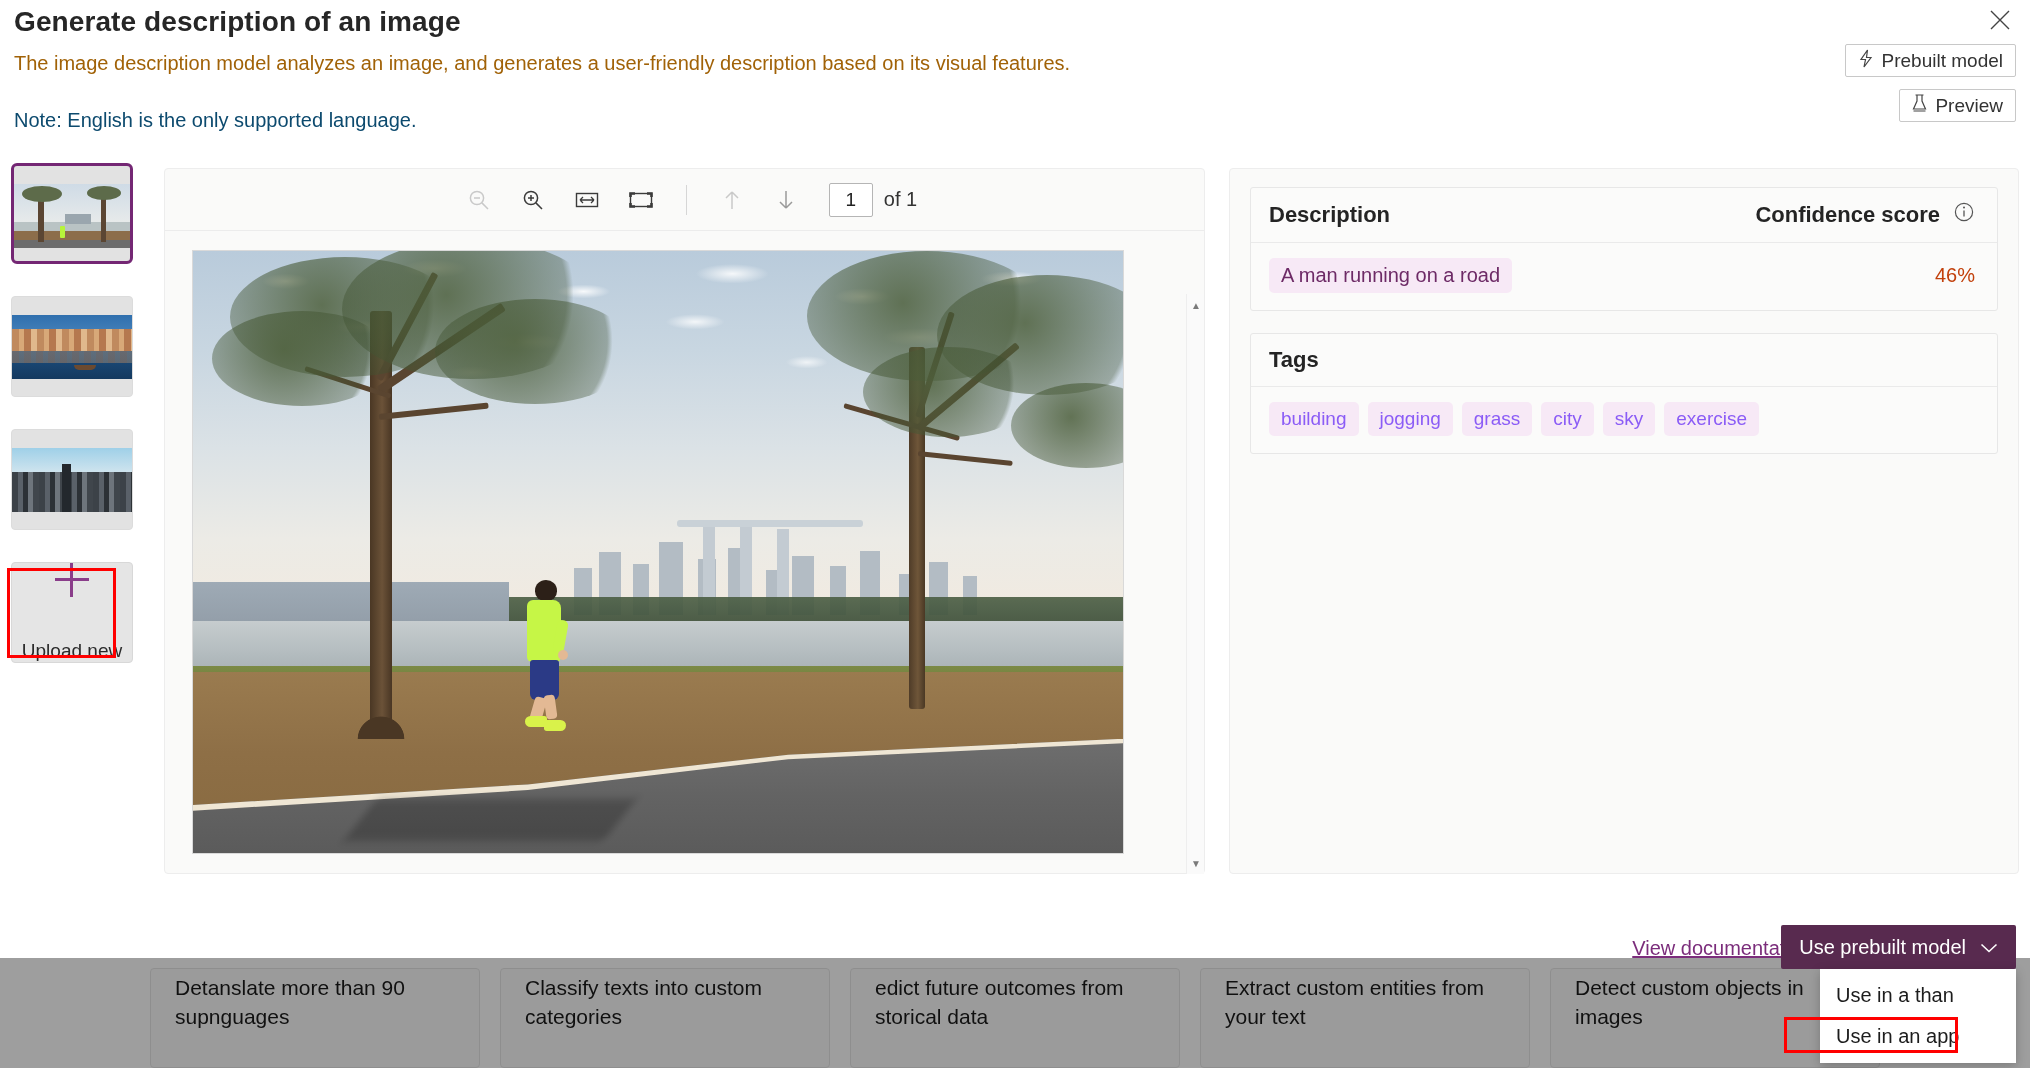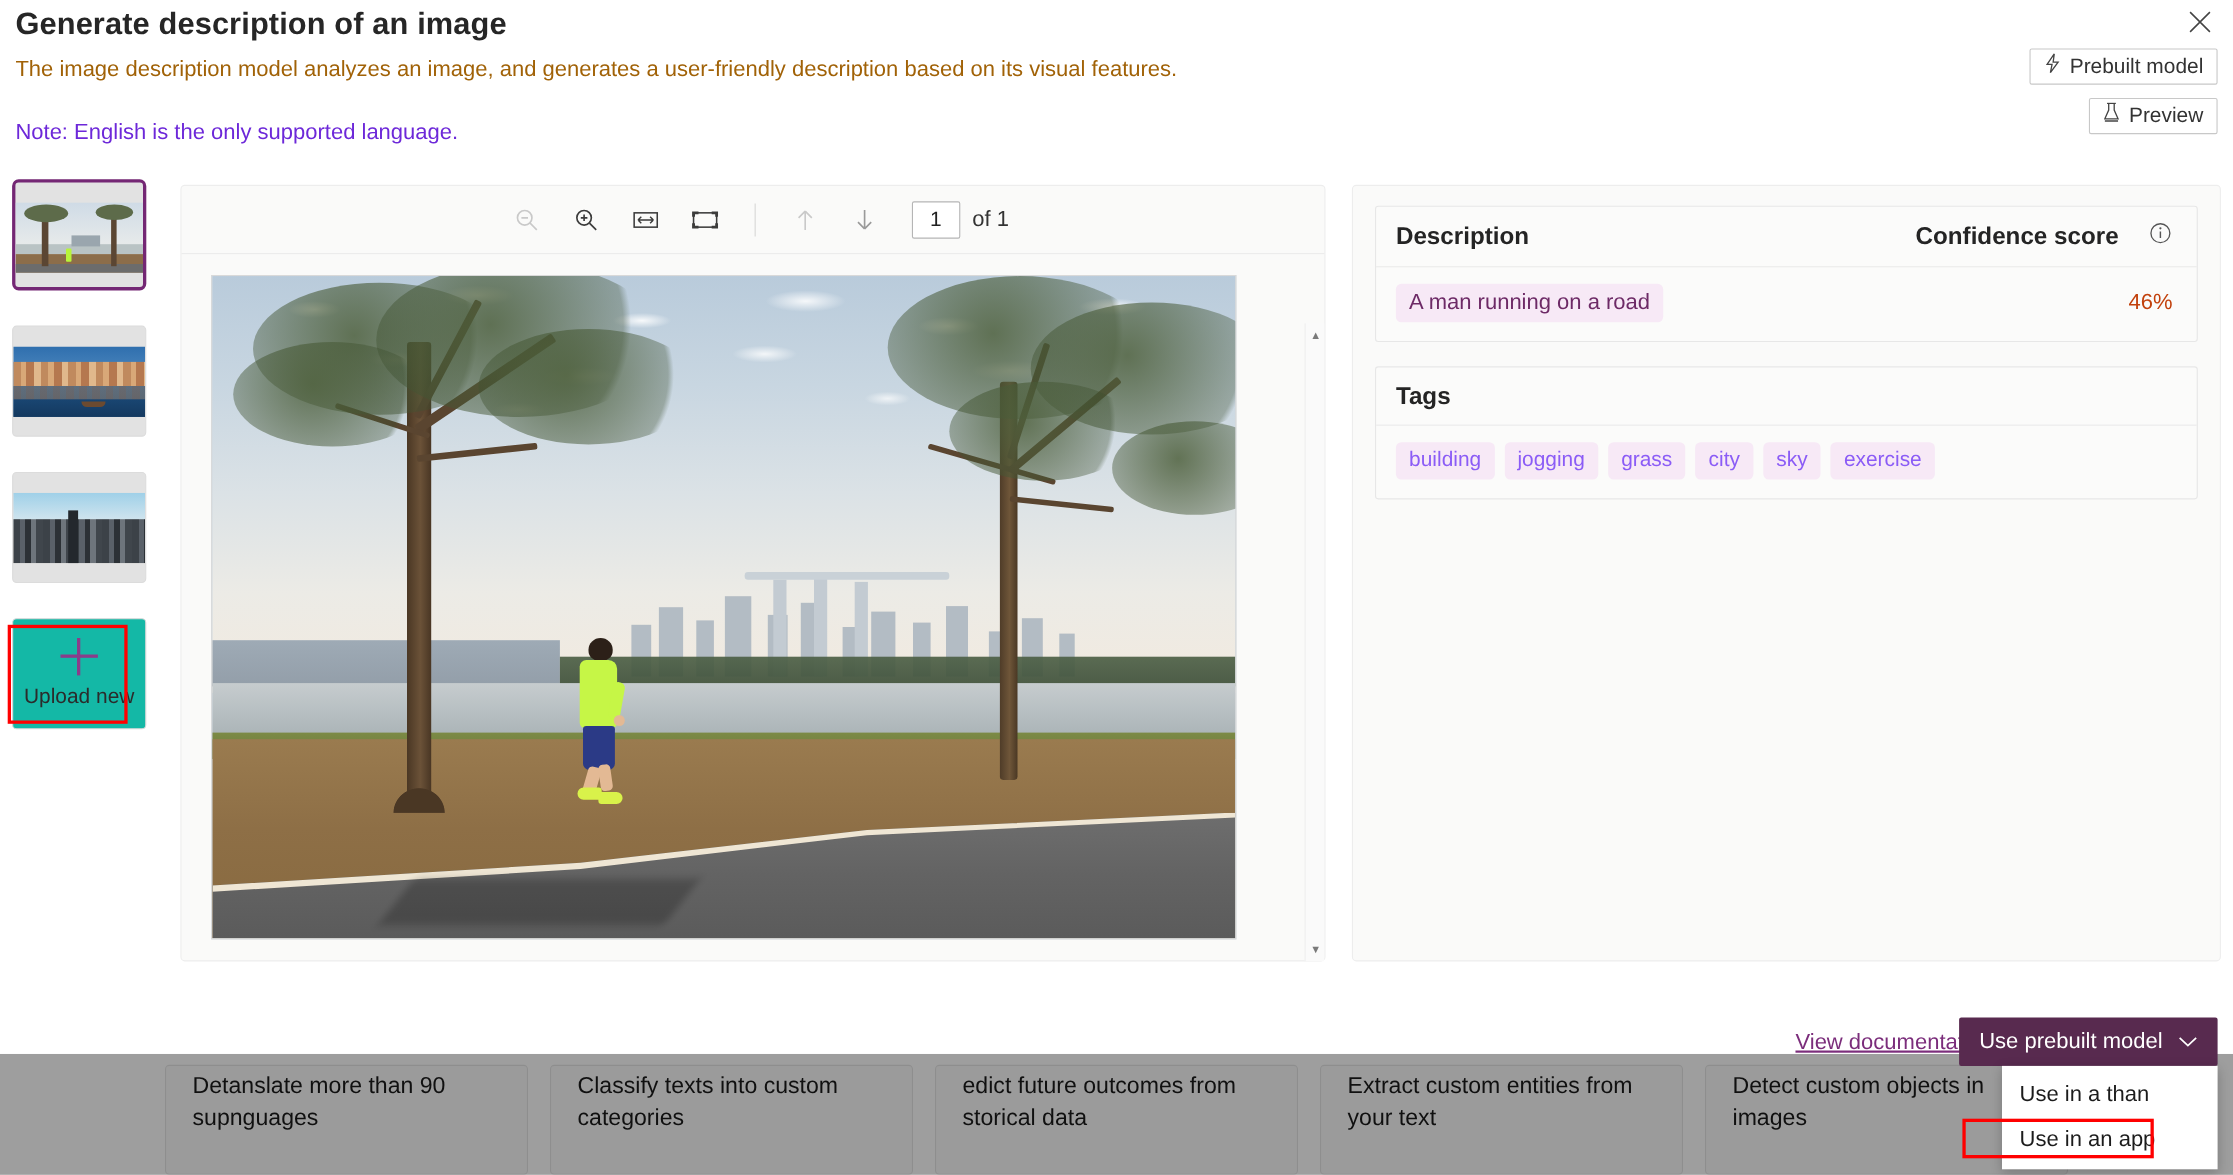--- a/index.html
+++ b/index.html
@@ -45,21 +45,21 @@
     position: absolute; left: 14px; top: 6px;
     font-size: 28px; font-weight: 600; color: #262626;
     letter-spacing: 0.1px;
   }
   .dlg-sub1 {
     position: absolute; left: 14px; top: 52px;
     font-size: 20px; color: #a16207;
   }
   .dlg-sub2 {
     position: absolute; left: 14px; top: 109px;
-    font-size: 20px; color: #6d28d9;
+    font-size: 20px; color: #0c4a6e;
   }
   .close-btn {
     position: absolute; right: 10px; top: 2px;
     width: 40px; height: 36px;
     display: flex; align-items: center; justify-content: center;
     color: #333; cursor: pointer; background: none; border: none;
   }
 
   .badge {
     position: absolute;
@@ -111,24 +111,24 @@
   .t2-boat { position:absolute; left:52%; top:50px; width:22px; height:5px; background:#6b4a30; border-radius:0 0 6px 6px; }
 
   
   .t3-sky  { position:absolute; inset:0; background: linear-gradient(#9fd0e8 0%, #cfe4ee 38%, #dfd9cf 62%, #cfcabf 100%); }
   .t3-city { position:absolute; left:0; right:0; bottom:0; height:40px;
              background: repeating-linear-gradient(90deg,#3c4248 0 6px,#5a6169 6px 11px,#2c3136 11px 16px,#6e757c 16px 21px,#40464c 21px 27px); }
   .t3-tower{ position:absolute; left:42%; bottom:0; width:9px; height:48px; background:#23282d; }
 
   .upload-tile {
     width: 122px; height: 101px;
-    background: #14b8a6;
+    background: #e5e5e5;
     border: 1px solid #d8d8d8; border-radius: 4px;
     display: flex; flex-direction: column;
-    align-items: center; justify-content: center; gap: 9px;
+    align-items: center; justify-content: space-between; gap: 9px;
     cursor: pointer;
   }
   .upload-plus { width: 34px; height: 34px; position: relative; }
   .upload-plus::before, .upload-plus::after {
     content:""; position:absolute; background:#8a3d8a;
   }
   .upload-plus::before { left:0; top:15px; width:34px; height:3px; }
   .upload-plus::after  { top:0; left:15px; height:34px; width:3px; }
   .upload-label { font-size: 19px; color: #2b2b2b; }
 
@@ -295,21 +295,21 @@
     background:#fbfbfa;
     border:1px solid #e7e7e7; border-radius:3px;
     margin-bottom: 22px;
   }
   .res-head {
     display:flex; align-items:center; justify-content:space-between;
     padding: 13px 22px 13px 18px;
     border-bottom: 1px solid #eaeaea;
   }
   .res-head-title { font-size:22px; font-weight:600; color:#242424; }
-  .res-head-right { display:flex; align-items:center; gap:27px;
+  .res-head-right { display:flex; align-items:center; gap:13px;
                     font-size:22px; font-weight:600; color:#242424; }
   .res-row {
     display:flex; align-items:center; justify-content:space-between;
     padding: 15px 22px 17px 18px;
   }
   .chip {
     display:inline-block;
     background:#f7e9f6; color:#6d2a66;
     border-radius:5px;
     padding: 6px 12px;

